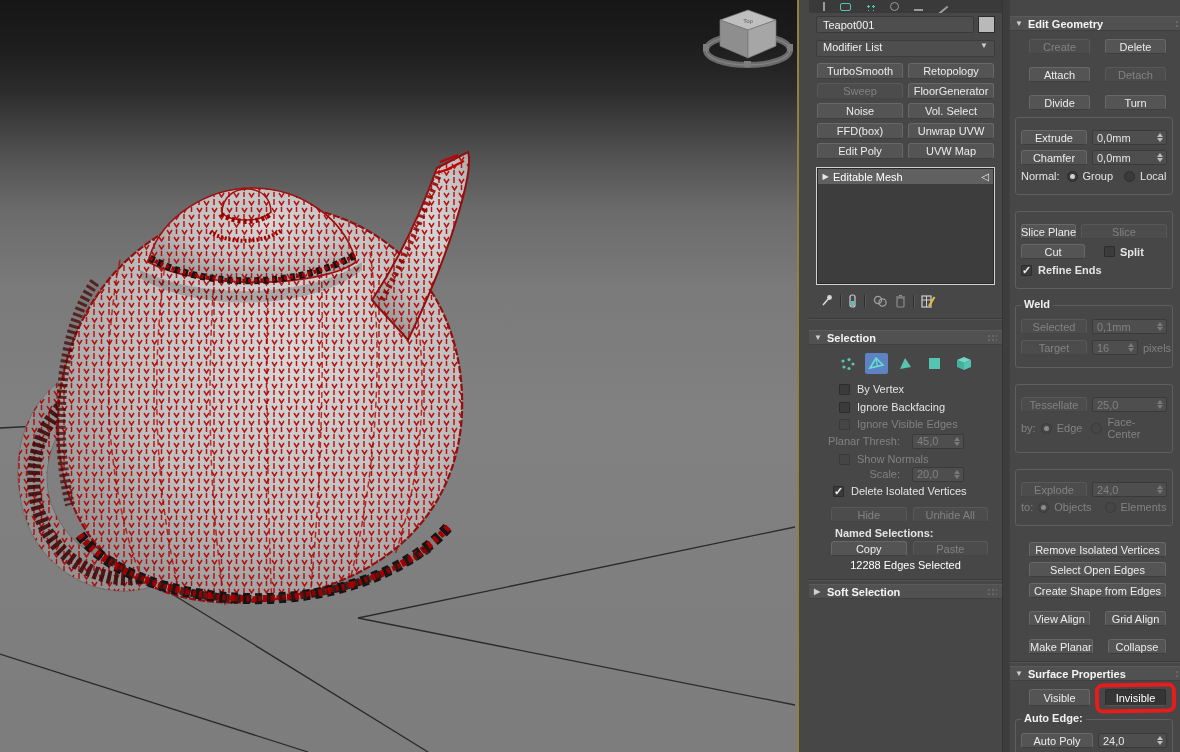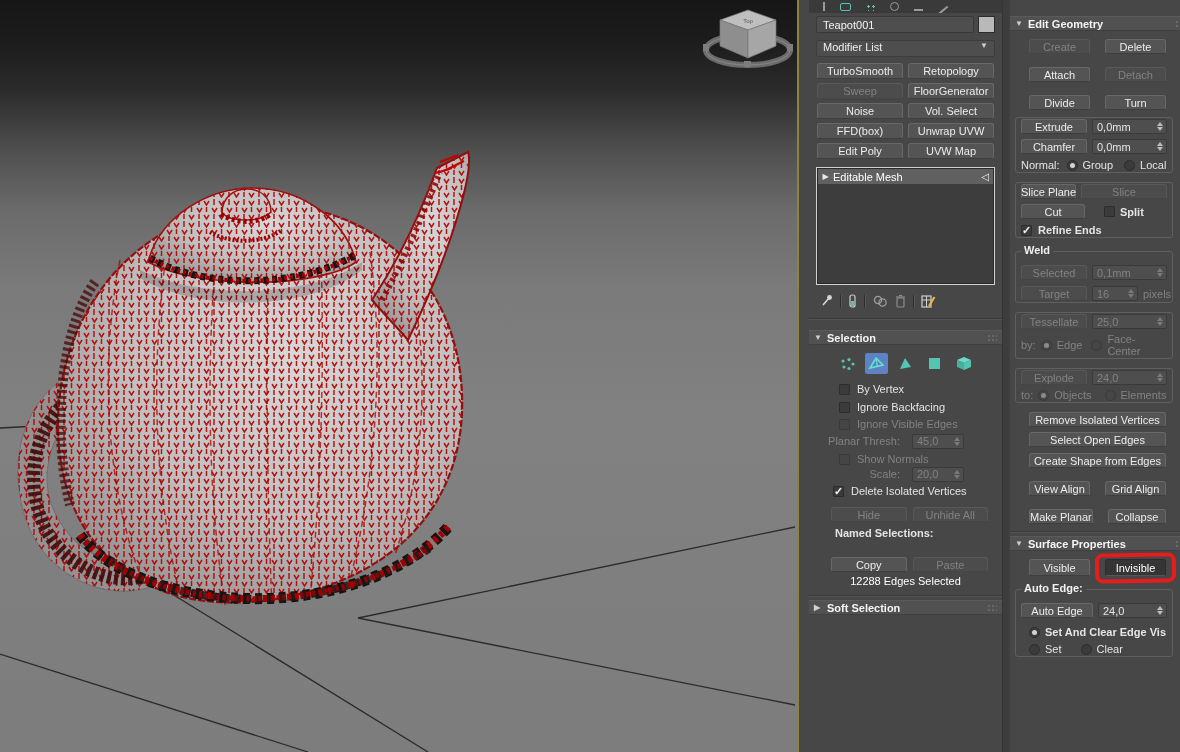--- a/index.html
+++ b/index.html
@@ -82,21 +82,21 @@
 
   .pairL{margin:0 14px 0 22px;display:flex;gap:6px}
   .pairL .btn{flex:1}
   #status{text-align:center;color:#fff}
 
   
   .pairR{margin:13px 24px 0 19px;display:flex;gap:15px}
   .pairR .btn{flex:1}
   .wideR{margin:5px 24px 0 19px}
   .wideR .btn{width:100%}
-  .grpR{margin:7px 17px 9px 5px;padding:1px 5px}
+  .grpR{margin:7px 17px 16px 5px;padding:12px 5px}
   .grpR .row{gap:5px;margin-top:5px}
   .grpR .row:first-child{margin-top:0}
   .grpR .btn{width:66px;flex:none}
   .grpR .spin{flex:1}
   .radrow{gap:4px;font-weight:normal}
   .radrow .lab{margin-right:6px}
   #annobox{position:absolute;pointer-events:none;border:4px solid #e51d1d;border-radius:8px;transform:rotate(-1deg)}
   #ae-grp{margin-top:13px}
 </style>
 </head>
@@ -349,21 +349,21 @@
     </div>
     <div class="row chkrow" style="margin-top:4px;margin-left:24px">
       <span class="chk on"></span>
       <span>Delete Isolated Vertices</span>
     </div>
     <div class="pairL" style="margin-top:10px">
       <div class="btn dis">Hide</div>
       <div class="btn dis">Unhide All</div>
     </div>
     <div style="margin:5px 0 0 26px;font-weight:bold">Named Selections:</div>
-    <div class="pairL" style="margin-top:18px">
+    <div class="pairL" style="margin-top:2px">
       <div class="btn">Copy</div>
       <div class="btn dis">Paste</div>
     </div>
     <div id="status" style="margin-top:3px">12288 Edges Selected</div>
 
     <hr class="divline" style="margin-top:8px">
 
     <div class="hdr" style="margin-top:4px">
       <span class="arr">▶</span>
       <span>Soft Selection</span>
@@ -533,21 +533,21 @@
 
     <div class="pairR" style="margin-top:8px;position:relative">
       <div class="btn" style="height:17px">Visible</div>
       <div class="btn pressed" style="height:17px">Invisible</div>
       <div id="annobox" style="left:calc(50% - 3px);right:-9px;top:-6px;bottom:-7px"></div>
     </div>
 
     <div class="grp grpR" id="ae-grp" style="padding-top:8px">
       <span class="glabel">Auto Edge:</span>
       <div class="row">
-        <div class="btn" style="width:72px">Auto Edge</div>
+        <div class="btn" style="width:72px">Auto Poly</div>
         <span class="spin">
           <span class="val">24,0</span>
           <span class="arrows">
               <i class="up"></i>
               <i class="dn"></i>
             </span>
         </span>
       </div>
       <div class="row radrow" style="margin-top:8px;margin-left:8px;font-weight:bold">
         <span class="rad sel"></span>

